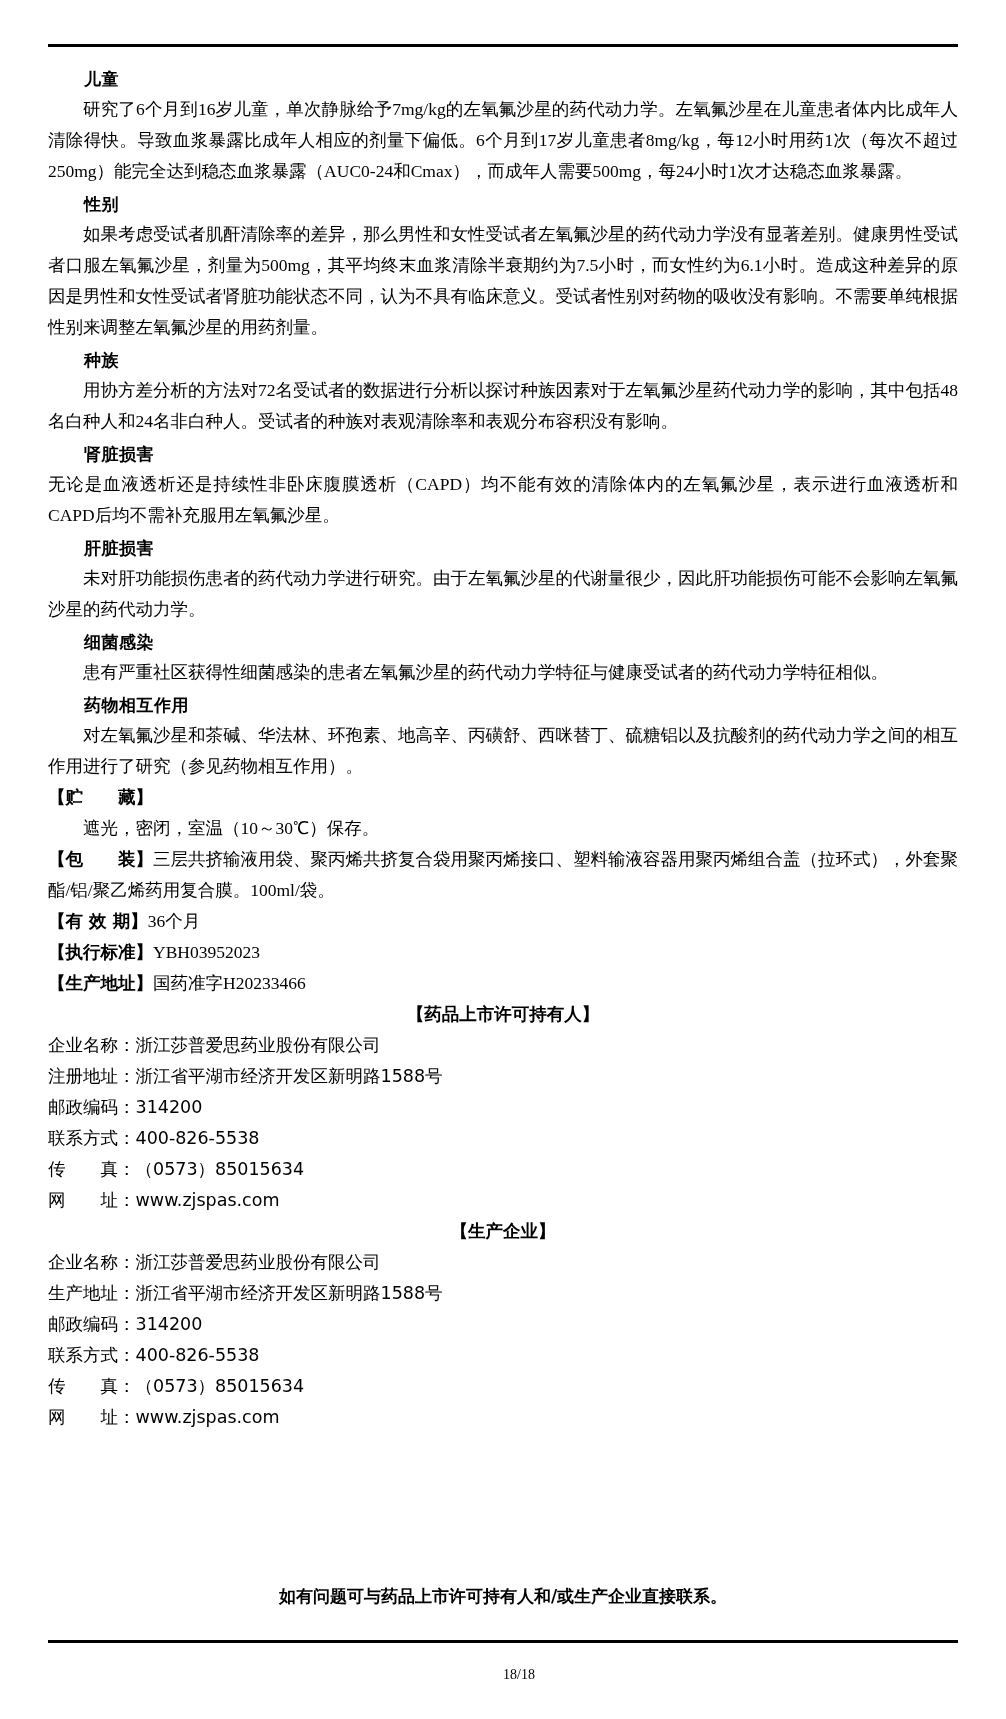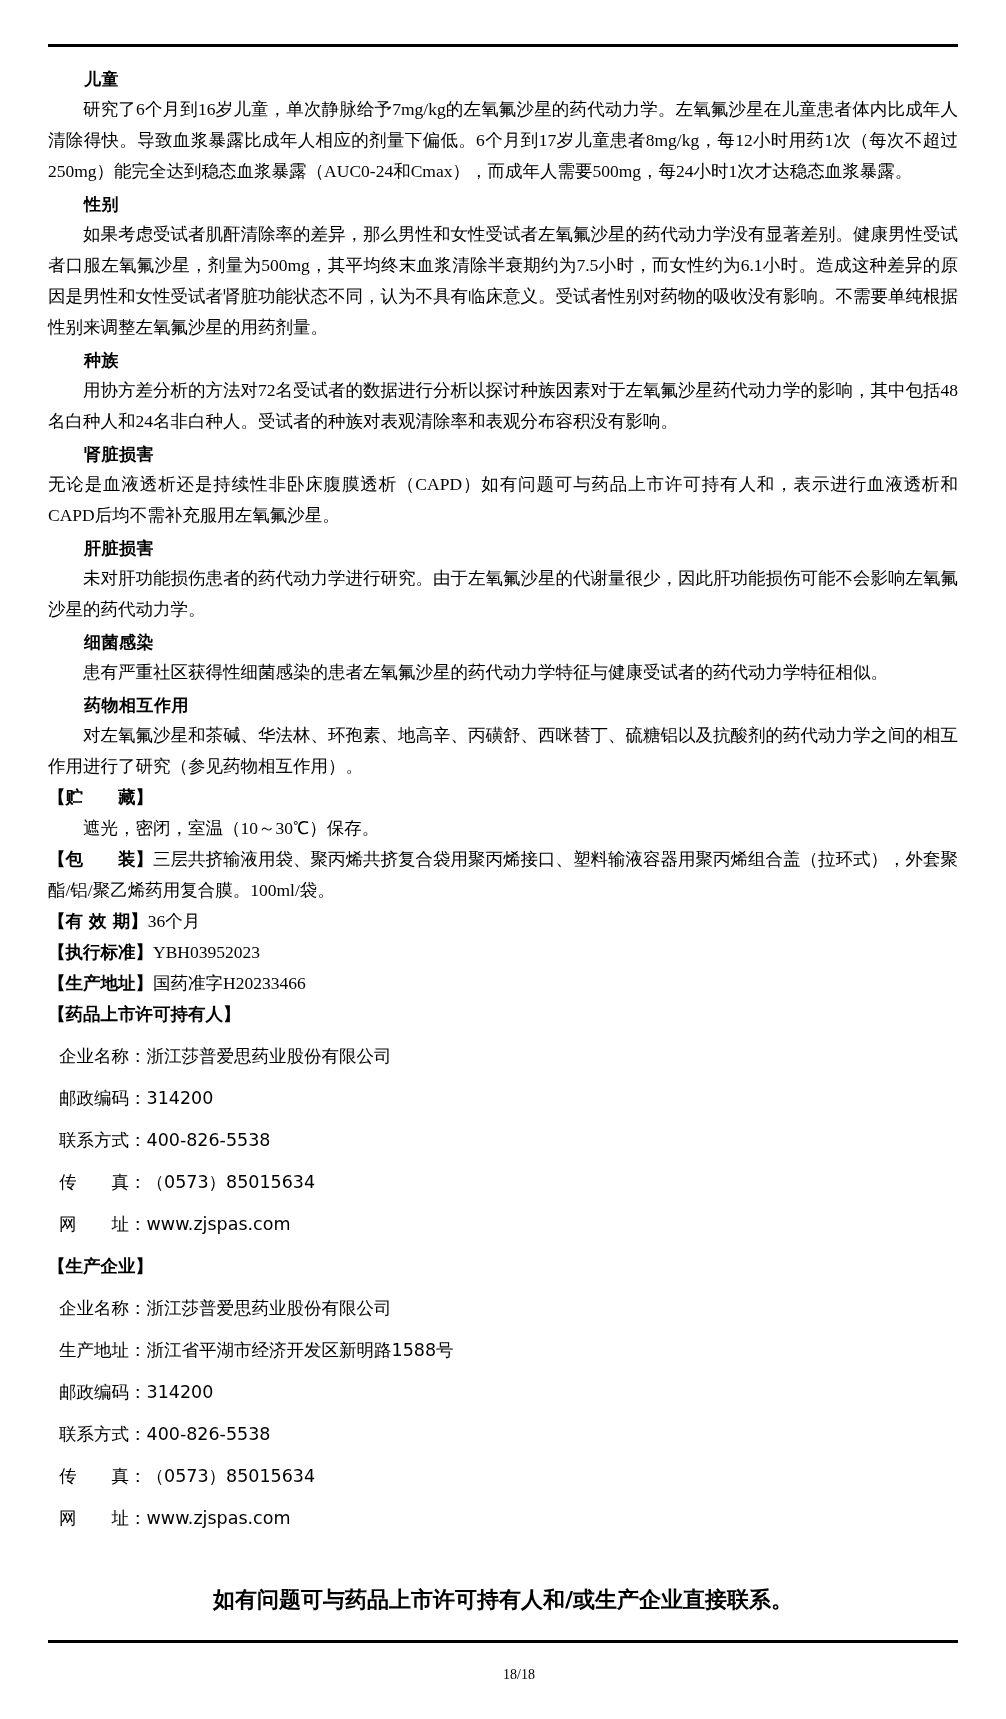--- a/index.html
+++ b/index.html
@@ -73,25 +73,26 @@
   .bracket-line .val {
     font-family: "Liberation Serif", serif;
     font-size: 17.5px;
   }
   .bracket-block {
     font-family: "DejaVu Sans", sans-serif;
     font-weight: bold;
     font-size: 17.5px;
     line-height: 31px;
     margin: 0;
+    text-align: center;
   }
   .field-line {
     font-size: 17.5px;
     line-height: 31px;
-    margin: 11px;
+    margin: 0;
     text-indent: 0;
     font-family: "DejaVu Sans", sans-serif;
   }
   .field-line .fk {
     font-family: "DejaVu Sans", sans-serif;
     font-size: 17.5px;
   }
   .field-line .fv {
     font-family: "DejaVu Sans", sans-serif;
     font-size: 17.5px;
@@ -100,21 +101,21 @@
     font-family: "Liberation Serif", serif;
   }
   .footer-note {
     position: absolute;
     left: 0;
     top: 1585px;
     width: 1006px;
     text-align: center;
     font-family: "DejaVu Sans", sans-serif;
     font-weight: bold;
-    font-size: 22px;
+    font-size: 17px;
   }
   .page-num {
     position: absolute;
     left: 16px;
     top: 1667px;
     width: 1006px;
     text-align: center;
     font-family: "Liberation Serif", serif;
     font-size: 14px;
   }
@@ -131,21 +132,21 @@
     <div class="h-sub">儿童</div>
     <p class="para">研究了6个月到16岁儿童，单次静脉给予7mg/kg的左氧氟沙星的药代动力学。左氧氟沙星在儿童患者体内比成年人清除得快。导致血浆暴露比成年人相应的剂量下偏低。6个月到17岁儿童患者8mg/kg，每12小时用药1次（每次不超过250mg）能完全达到稳态血浆暴露（AUC0-24和Cmax），而成年人需要500mg，每24小时1次才达稳态血浆暴露。</p>
 
     <div class="h-sub">性别</div>
     <p class="para">如果考虑受试者肌酐清除率的差异，那么男性和女性受试者左氧氟沙星的药代动力学没有显著差别。健康男性受试者口服左氧氟沙星，剂量为500mg，其平均终末血浆清除半衰期约为7.5小时，而女性约为6.1小时。造成这种差异的原因是男性和女性受试者肾脏功能状态不同，认为不具有临床意义。受试者性别对药物的吸收没有影响。不需要单纯根据性别来调整左氧氟沙星的用药剂量。</p>
 
     <div class="h-sub">种族</div>
     <p class="para">用协方差分析的方法对72名受试者的数据进行分析以探讨种族因素对于左氧氟沙星药代动力学的影响，其中包括48名白种人和24名非白种人。受试者的种族对表观清除率和表观分布容积没有影响。</p>
 
     <div class="h-sub">肾脏损害</div>
-    <p class="para noind">无论是血液透析还是持续性非卧床腹膜透析（CAPD）如有问题可与药品上市许可持有人和，表示进行血液透析和CAPD后均不需补充服用左氧氟沙星。</p>
+    <p class="para noind">无论是血液透析还是持续性非卧床腹膜透析（CAPD）均不能有效的清除体内的左氧氟沙星，表示进行血液透析和CAPD后均不需补充服用左氧氟沙星。</p>
 
     <div class="h-sub">肝脏损害</div>
     <p class="para">未对肝功能损伤患者的药代动力学进行研究。由于左氧氟沙星的代谢量很少，因此肝功能损伤可能不会影响左氧氟沙星的药代动力学。</p>
 
     <div class="h-sub">细菌感染</div>
     <p class="para">患有严重社区获得性细菌感染的患者左氧氟沙星的药代动力学特征与健康受试者的药代动力学特征相似。</p>
 
     <div class="h-sub">药物相互作用</div>
     <p class="para">对左氧氟沙星和茶碱、华法林、环孢素、地高辛、丙磺舒、西咪替丁、硫糖铝以及抗酸剂的药代动力学之间的相互作用进行了研究（参见药物相互作用）。</p>
 
@@ -168,20 +169,23 @@
 
     <div class="bracket-line">
       <span class="lbl">【生产地址】</span><span class="val">国药准字H20233466</span>
     </div>
 
     <div class="bracket-block">【药品上市许可持有人】</div>
     <div class="field-line">
       <span class="fk">企业名称：</span><span class="fv">浙江莎普爱思药业股份有限公司</span>
     </div>
     <div class="field-line">
+      <span class="fk">注册地址：</span><span class="fv">浙江省平湖市经济开发区新明路1588号</span>
+    </div>
+    <div class="field-line">
       <span class="fk">邮政编码：</span><span class="fv">314200</span>
     </div>
     <div class="field-line">
       <span class="fk">联系方式：</span><span class="fv">400-826-5538</span>
     </div>
     <div class="field-line">
       <span class="fk">传　　真：</span><span class="fv">（0573）85015634</span>
     </div>
     <div class="field-line">
       <span class="fk">网　　址：</span><span class="fv mono-ish">www.zjspas.com</span>

